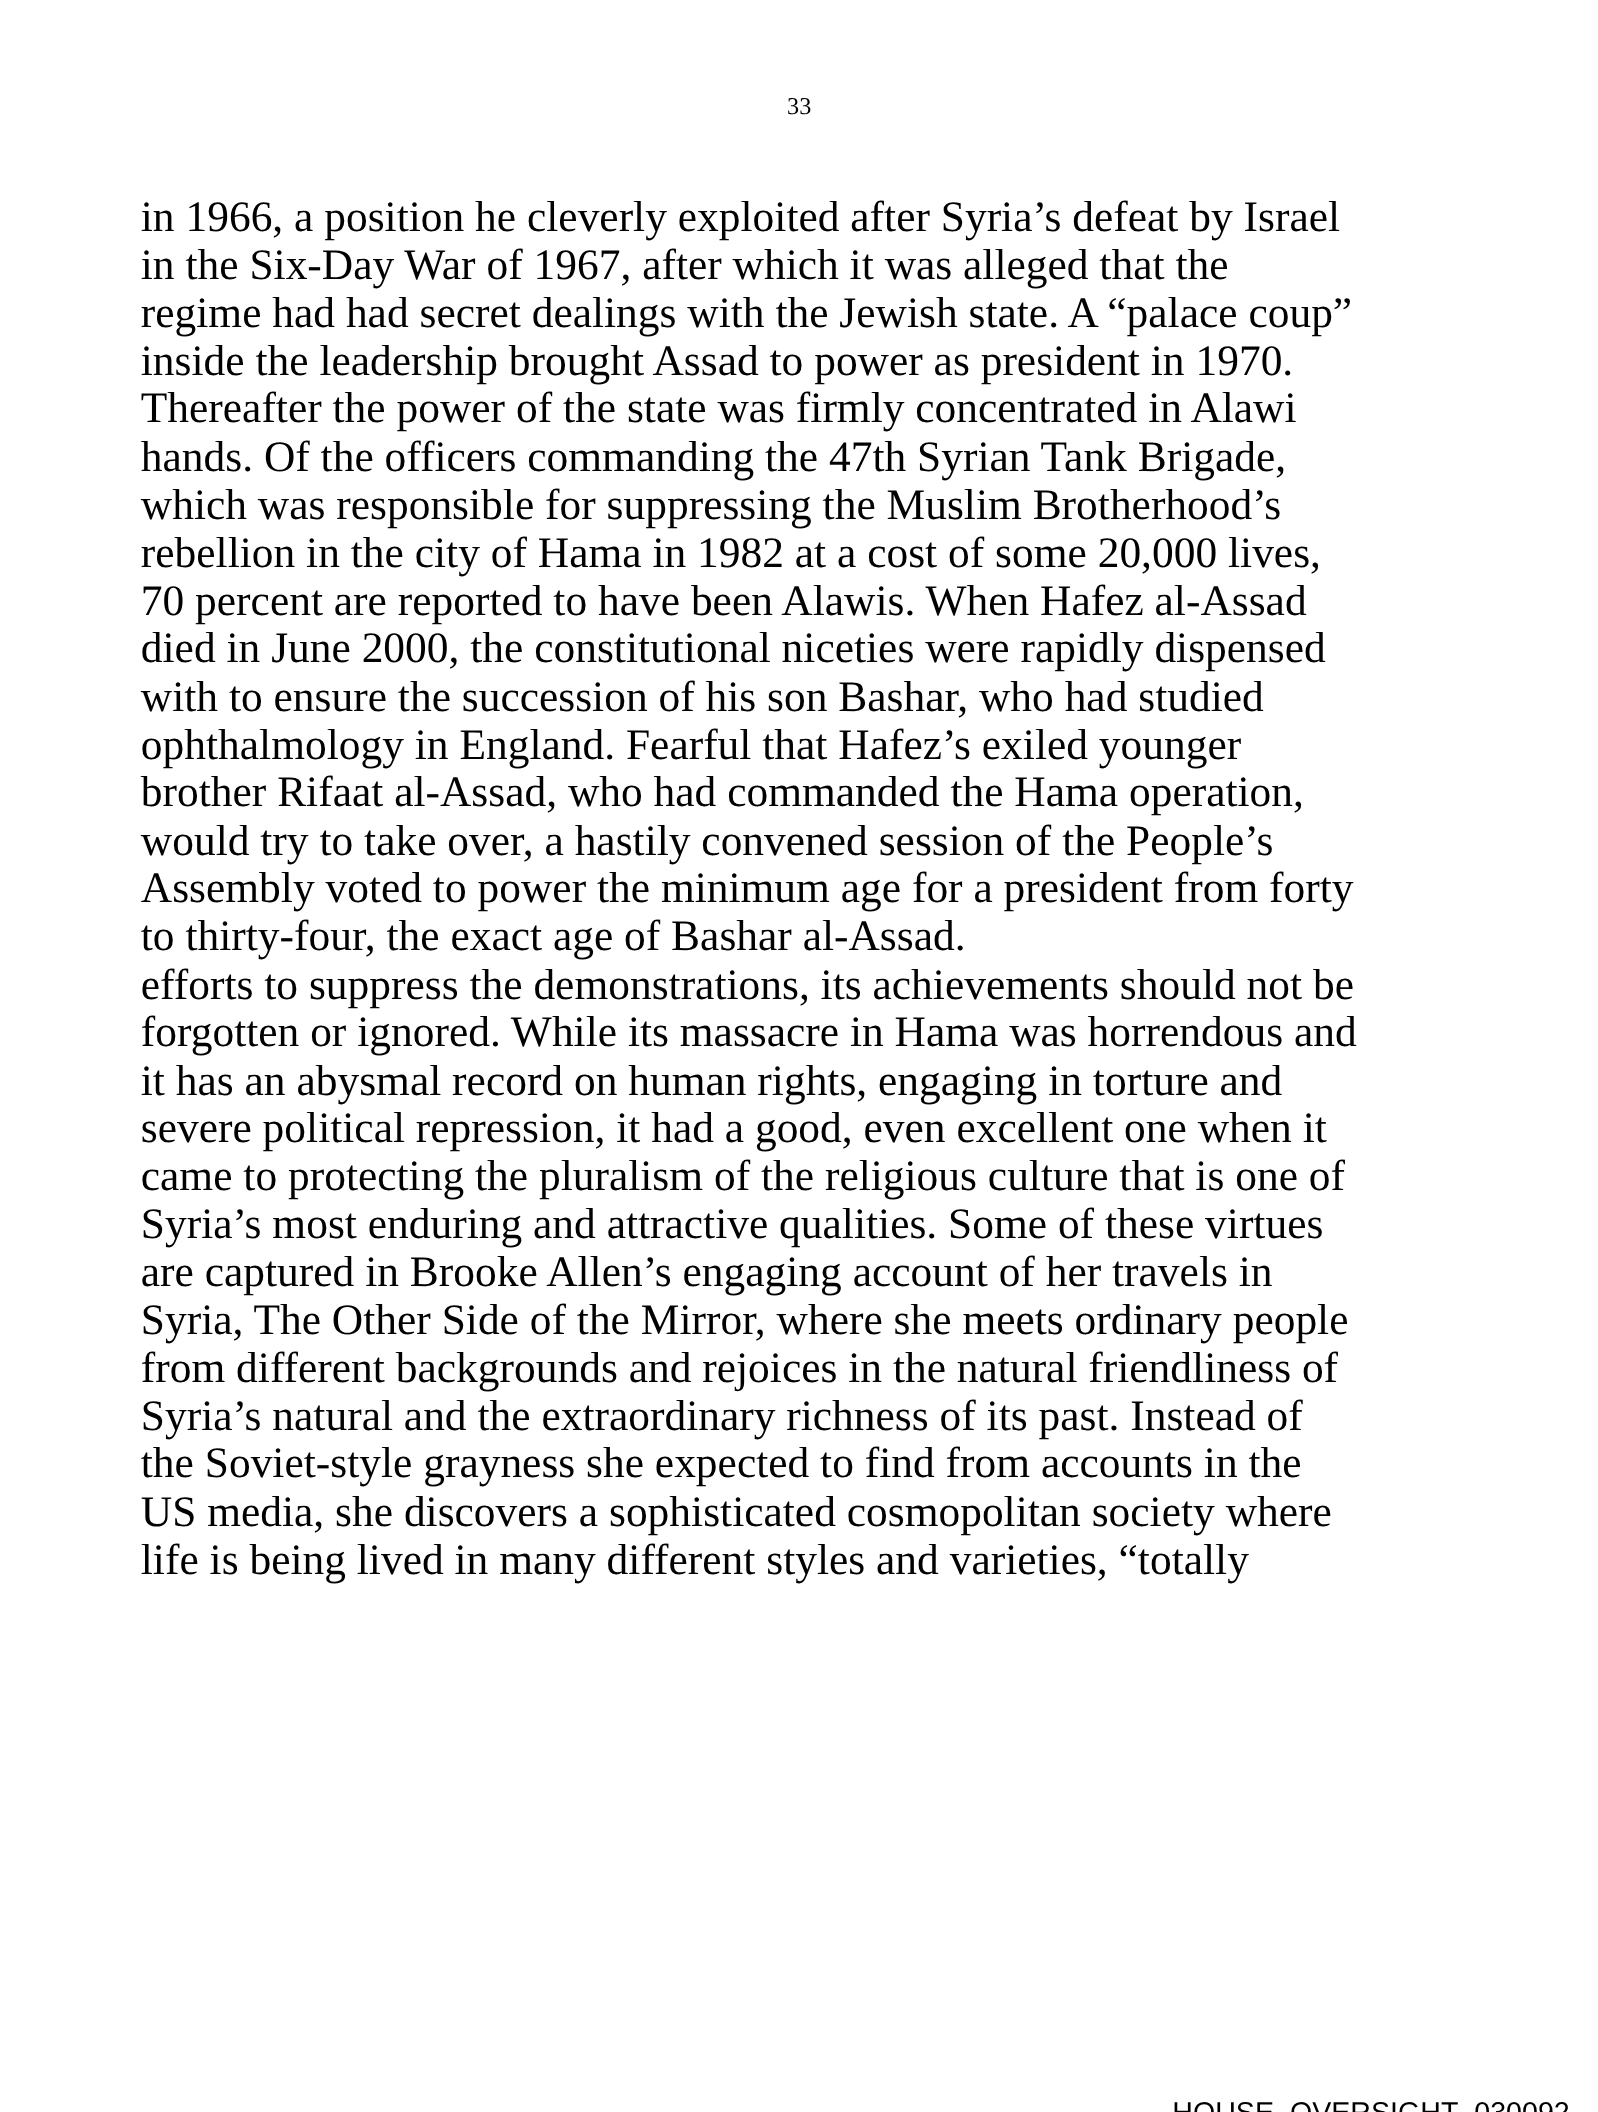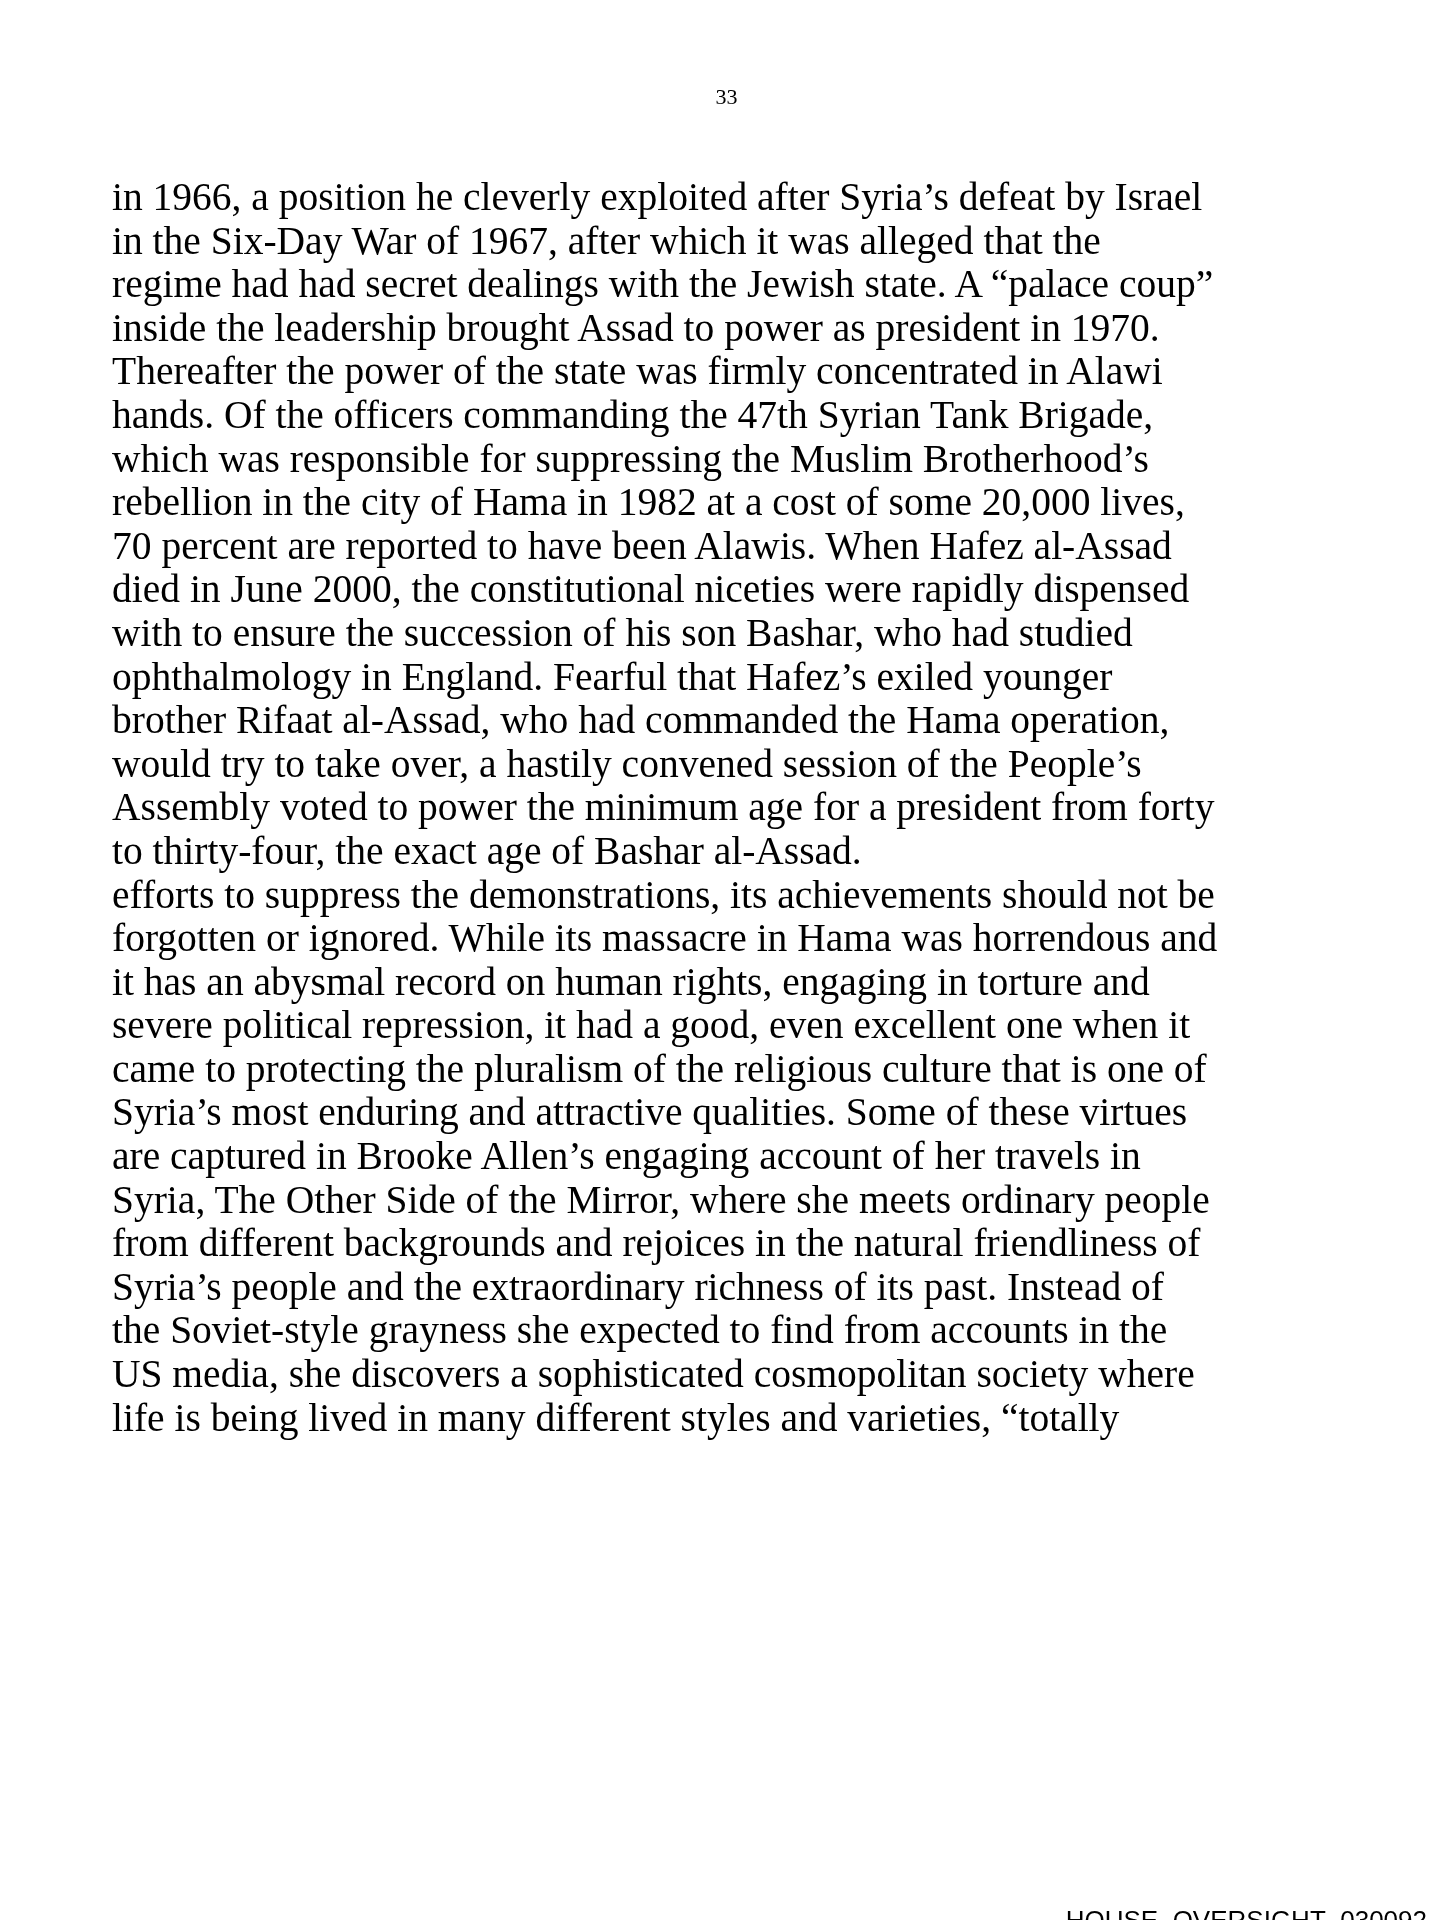--- a/index.html
+++ b/index.html
@@ -4,21 +4,21 @@
 <style>
   html, body { margin: 0; padding: 0; background: #ffffff; }
   body { width: 1453px; height: 1920px; position: relative; overflow: hidden; color: #000; }
   .page-number {
     position: absolute; left: 0; width: 1453px; top: 84px;
     text-align: center;
     font-family: "Liberation Serif", "DejaVu Serif", serif;
     font-size: 22px; line-height: 26px;
   }
   .body-text {
-    position: absolute; left: 112px; top: 176px; width: 1210px;
+    position: absolute; left: 128px; top: 176px; width: 1210px;
     font-family: "Liberation Serif", "DejaVu Serif", serif;
     font-size: 39.5px; line-height: 43.6px;
   }
   .line { display: block; white-space: nowrap; }
   .footer {
     position: absolute; right: 26px; top: 1862px;
     font-family: "Liberation Sans", "DejaVu Sans", sans-serif;
     font-size: 26px; line-height: 30px; margin-top: 43px;
   }
 </style>
@@ -49,20 +49,20 @@
   <div>
     <span class="line">efforts to suppress the demonstrations, its achievements should not be</span>
     <span class="line">forgotten or ignored. While its massacre in Hama was horrendous and</span>
     <span class="line">it has an abysmal record on human rights, engaging in torture and</span>
     <span class="line">severe political repression, it had a good, even excellent one when it</span>
     <span class="line">came to protecting the pluralism of the religious culture that is one of</span>
     <span class="line">Syria’s most enduring and attractive qualities. Some of these virtues</span>
     <span class="line">are captured in Brooke Allen’s engaging account of her travels in</span>
     <span class="line">Syria, The Other Side of the Mirror, where she meets ordinary people</span>
     <span class="line">from different backgrounds and rejoices in the natural friendliness of</span>
-    <span class="line">Syria’s people and the extraordinary richness of its past. Instead of</span>
+    <span class="line">Syria’s natural and the extraordinary richness of its past. Instead of</span>
     <span class="line">the Soviet-style grayness she expected to find from accounts in the</span>
     <span class="line">US media, she discovers a sophisticated cosmopolitan society where</span>
     <span class="line">life is being lived in many different styles and varieties, “totally</span>
   </div>
 </div>
 
 <div class="footer">HOUSE_OVERSIGHT_030092</div>
 
 </body></html>

